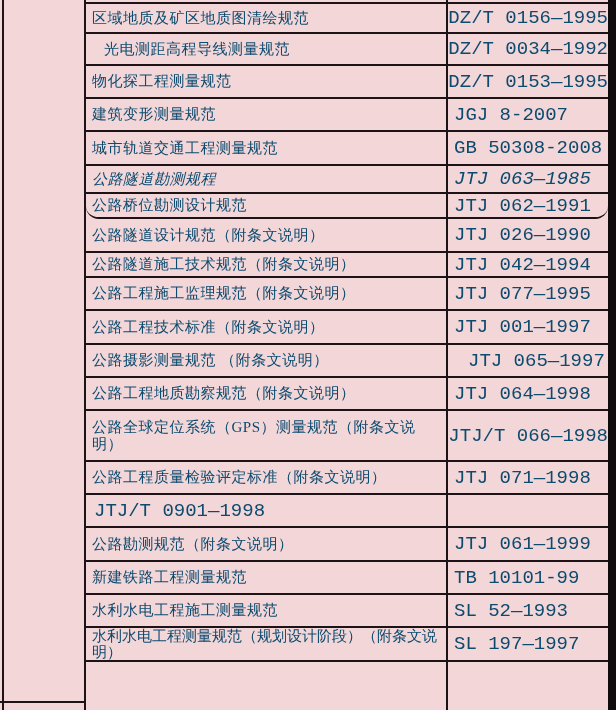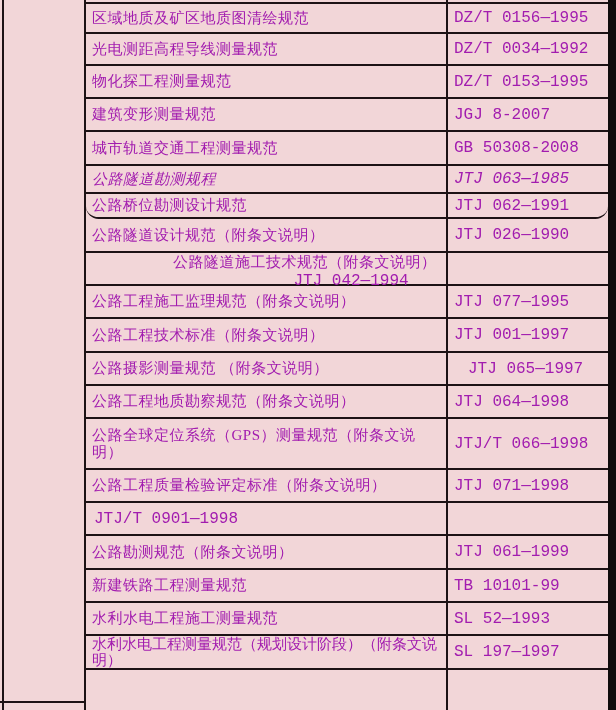--- a/index.html
+++ b/index.html
@@ -7,21 +7,21 @@
     padding: 0;
     background: #f2d6d8;
     font-family: "Liberation Serif", "DejaVu Serif", serif;
   }
   .screen {
     position: relative;
     width: 616px;
     height: 710px;
     background: #f2d6d8;
     overflow: hidden;
-    color: #a21caf;
+    color: #0c4a6e;
   }
   .vline {
     position: absolute;
     top: 0;
     bottom: 0;
     width: 2px;
     background: #1d1215;
   }
   .vline.left-border { left: 2px; }
   .vline.col1-line   { left: 84px; }
@@ -69,42 +69,42 @@
     letter-spacing: 0.5px;
   }
   .row.tall .cell.name {
     line-height: 16px;
     letter-spacing: 0px;
   }
   .cell.code {
     flex: 1;
     padding-left: 8px;
     font-family: "Liberation Mono", "DejaVu Sans Mono", monospace;
-    font-size: 16px;
+    font-size: 19px;
     white-space: nowrap;
   }
 </style>
 </head>
 <body>
 
 <div class="screen">
   <div class="vline left-border"></div>
   <div class="vline col1-line"></div>
   <div class="vline col-divider"></div>
   <div class="right-band"></div>
   <div class="leftcol-bottom-line"></div>
 
   <div class="rows">
     <div class="row spacer"></div>
 
     <div class="row" style="height: 30px;">
       <div class="cell name">区域地质及矿区地质图清绘规范</div>
       <div class="cell code">DZ/T 0156—1995</div>
     </div>
-      <div class="row" style="height: 32px;">
+      <div class="row" style="height: 32px; padding-left: 12px;">
       <div class="cell name">光电测距高程导线测量规范</div>
       <div class="cell code">DZ/T 0034—1992</div>
     </div>
       <div class="row" style="height: 33px;">
       <div class="cell name">物化探工程测量规范</div>
       <div class="cell code">DZ/T 0153—1995</div>
     </div>
       <div class="row" style="height: 33px;">
       <div class="cell name">建筑变形测量规范</div>
       <div class="cell code">JGJ 8-2007</div>
@@ -118,21 +118,21 @@
       <div class="cell code">JTJ 063—1985</div>
     </div>
       <div class="row" style="height: 25px; border-radius: 16px;">
       <div class="cell name">公路桥位勘测设计规范</div>
       <div class="cell code">JTJ 062—1991</div>
     </div>
       <div class="row" style="height: 34px;">
       <div class="cell name">公路隧道设计规范（附条文说明）</div>
       <div class="cell code">JTJ 026—1990</div>
     </div>
-      <div class="row" style="height: 33px; flex-direction: column;">
+      <div class="row" style="height: 25px;">
       <div class="cell name">公路隧道施工技术规范（附条文说明）</div>
       <div class="cell code">JTJ 042—1994</div>
     </div>
       <div class="row" style="height: 33px;">
       <div class="cell name">公路工程施工监理规范（附条文说明）</div>
       <div class="cell code">JTJ 077—1995</div>
     </div>
       <div class="row" style="height: 34px;">
       <div class="cell name">公路工程技术标准（附条文说明）</div>
       <div class="cell code">JTJ 001—1997</div>

